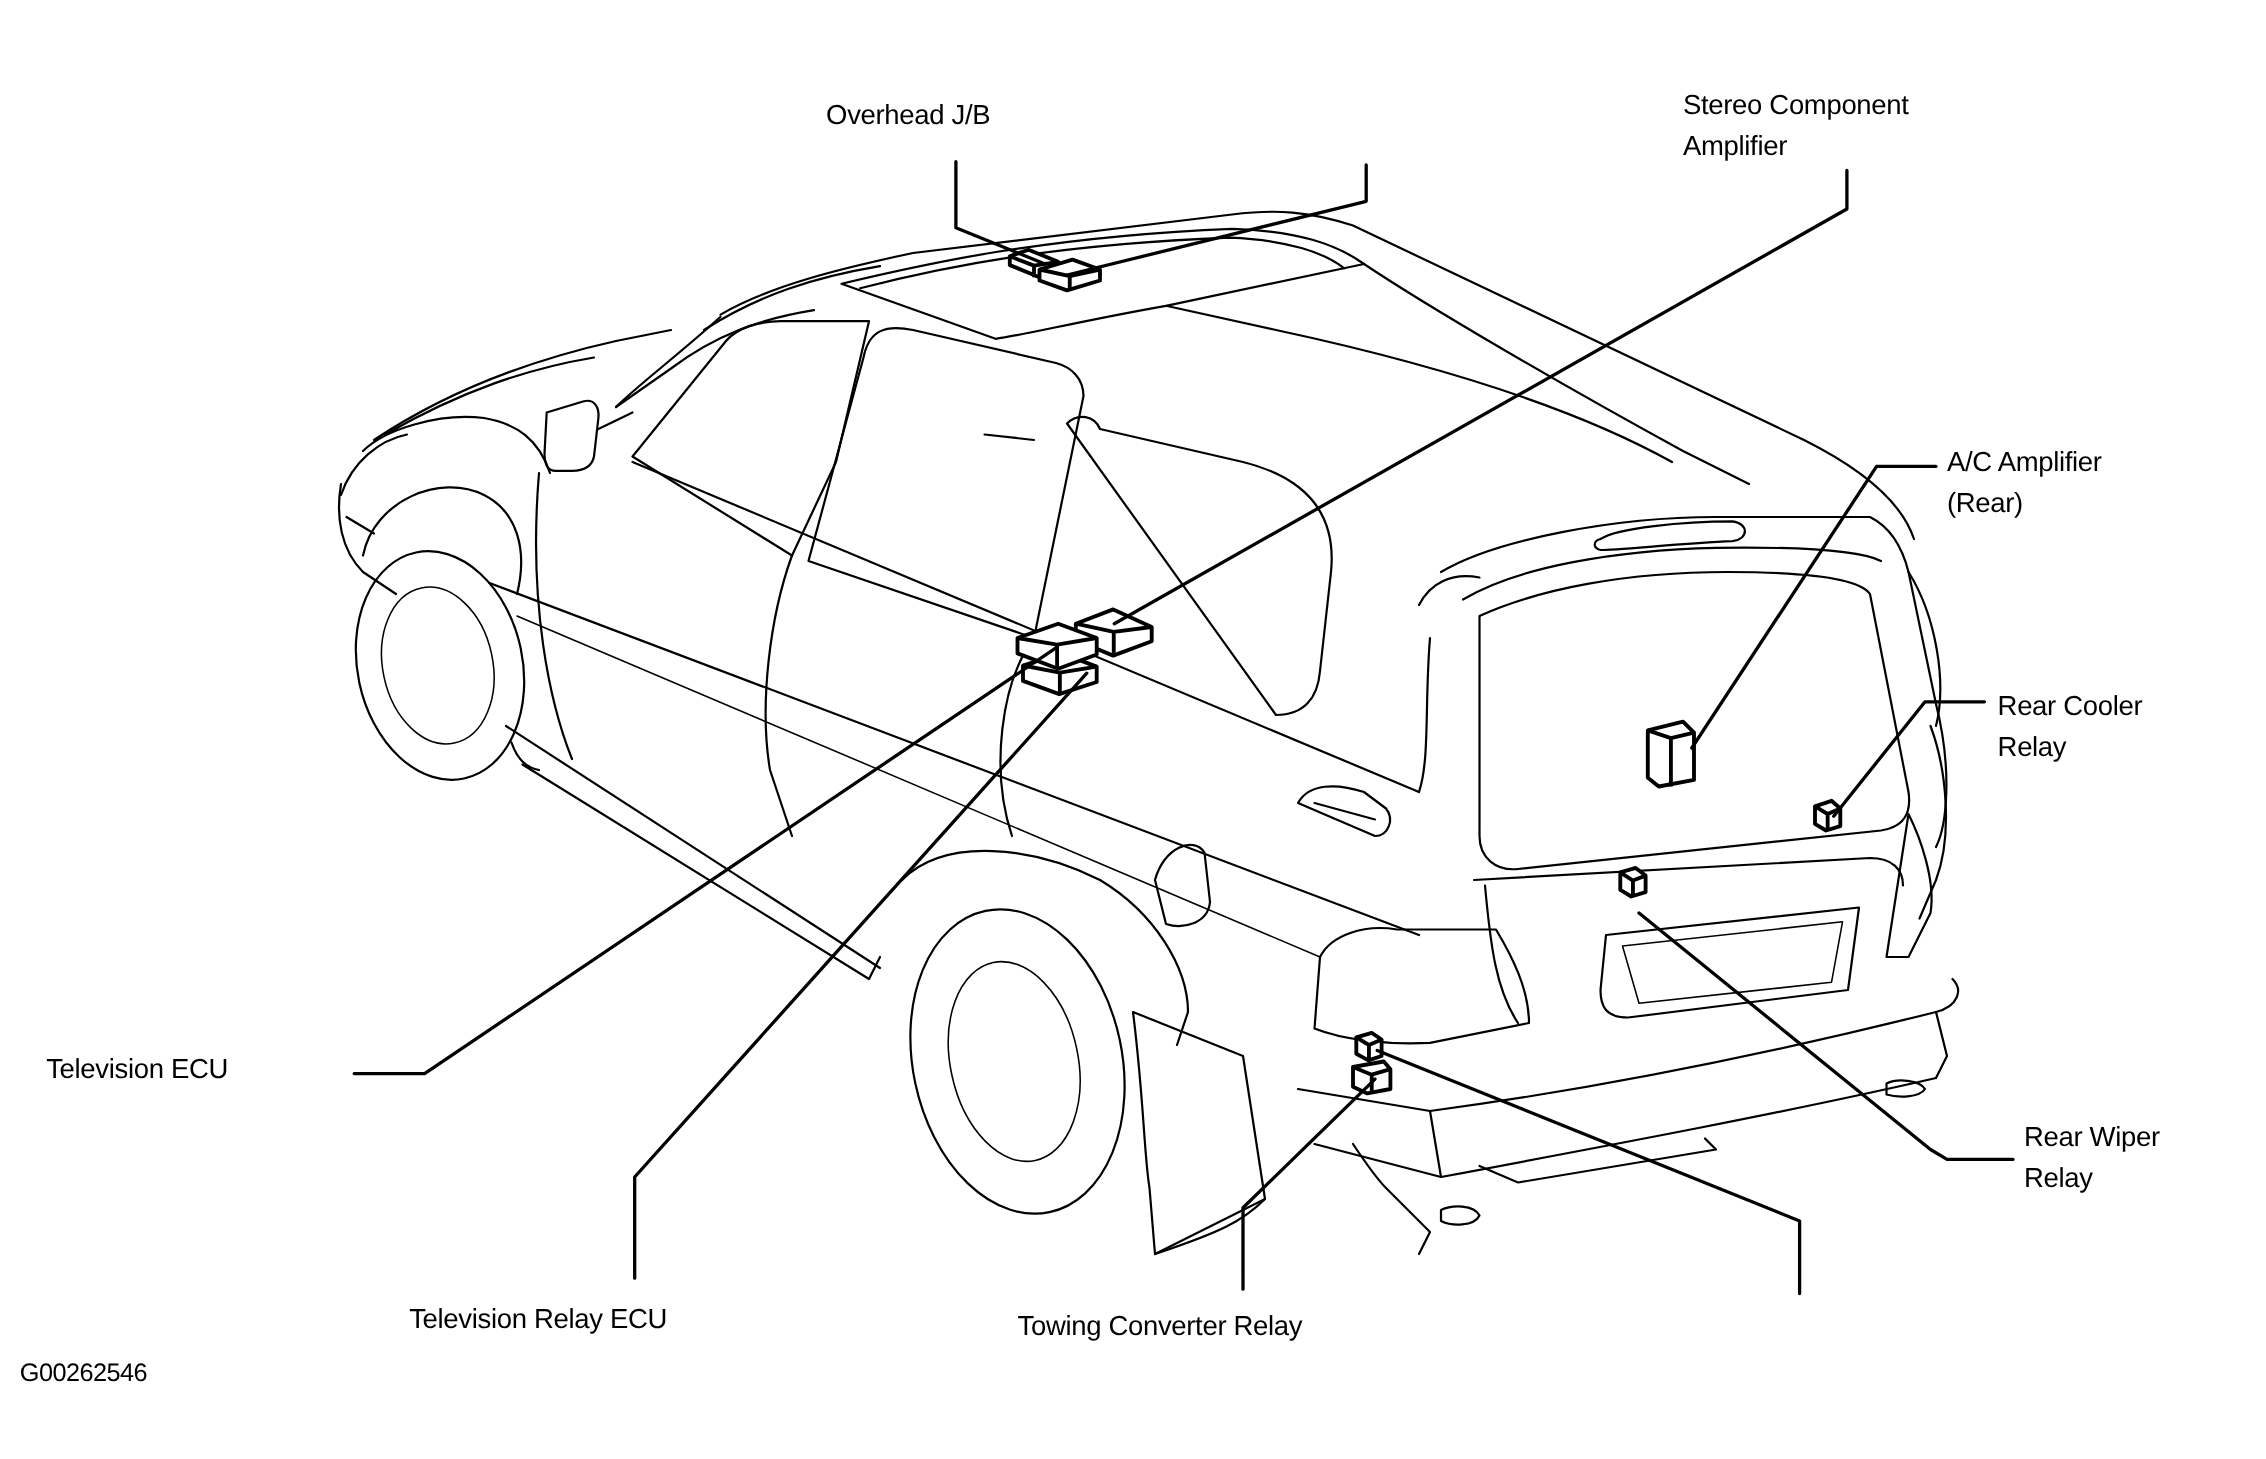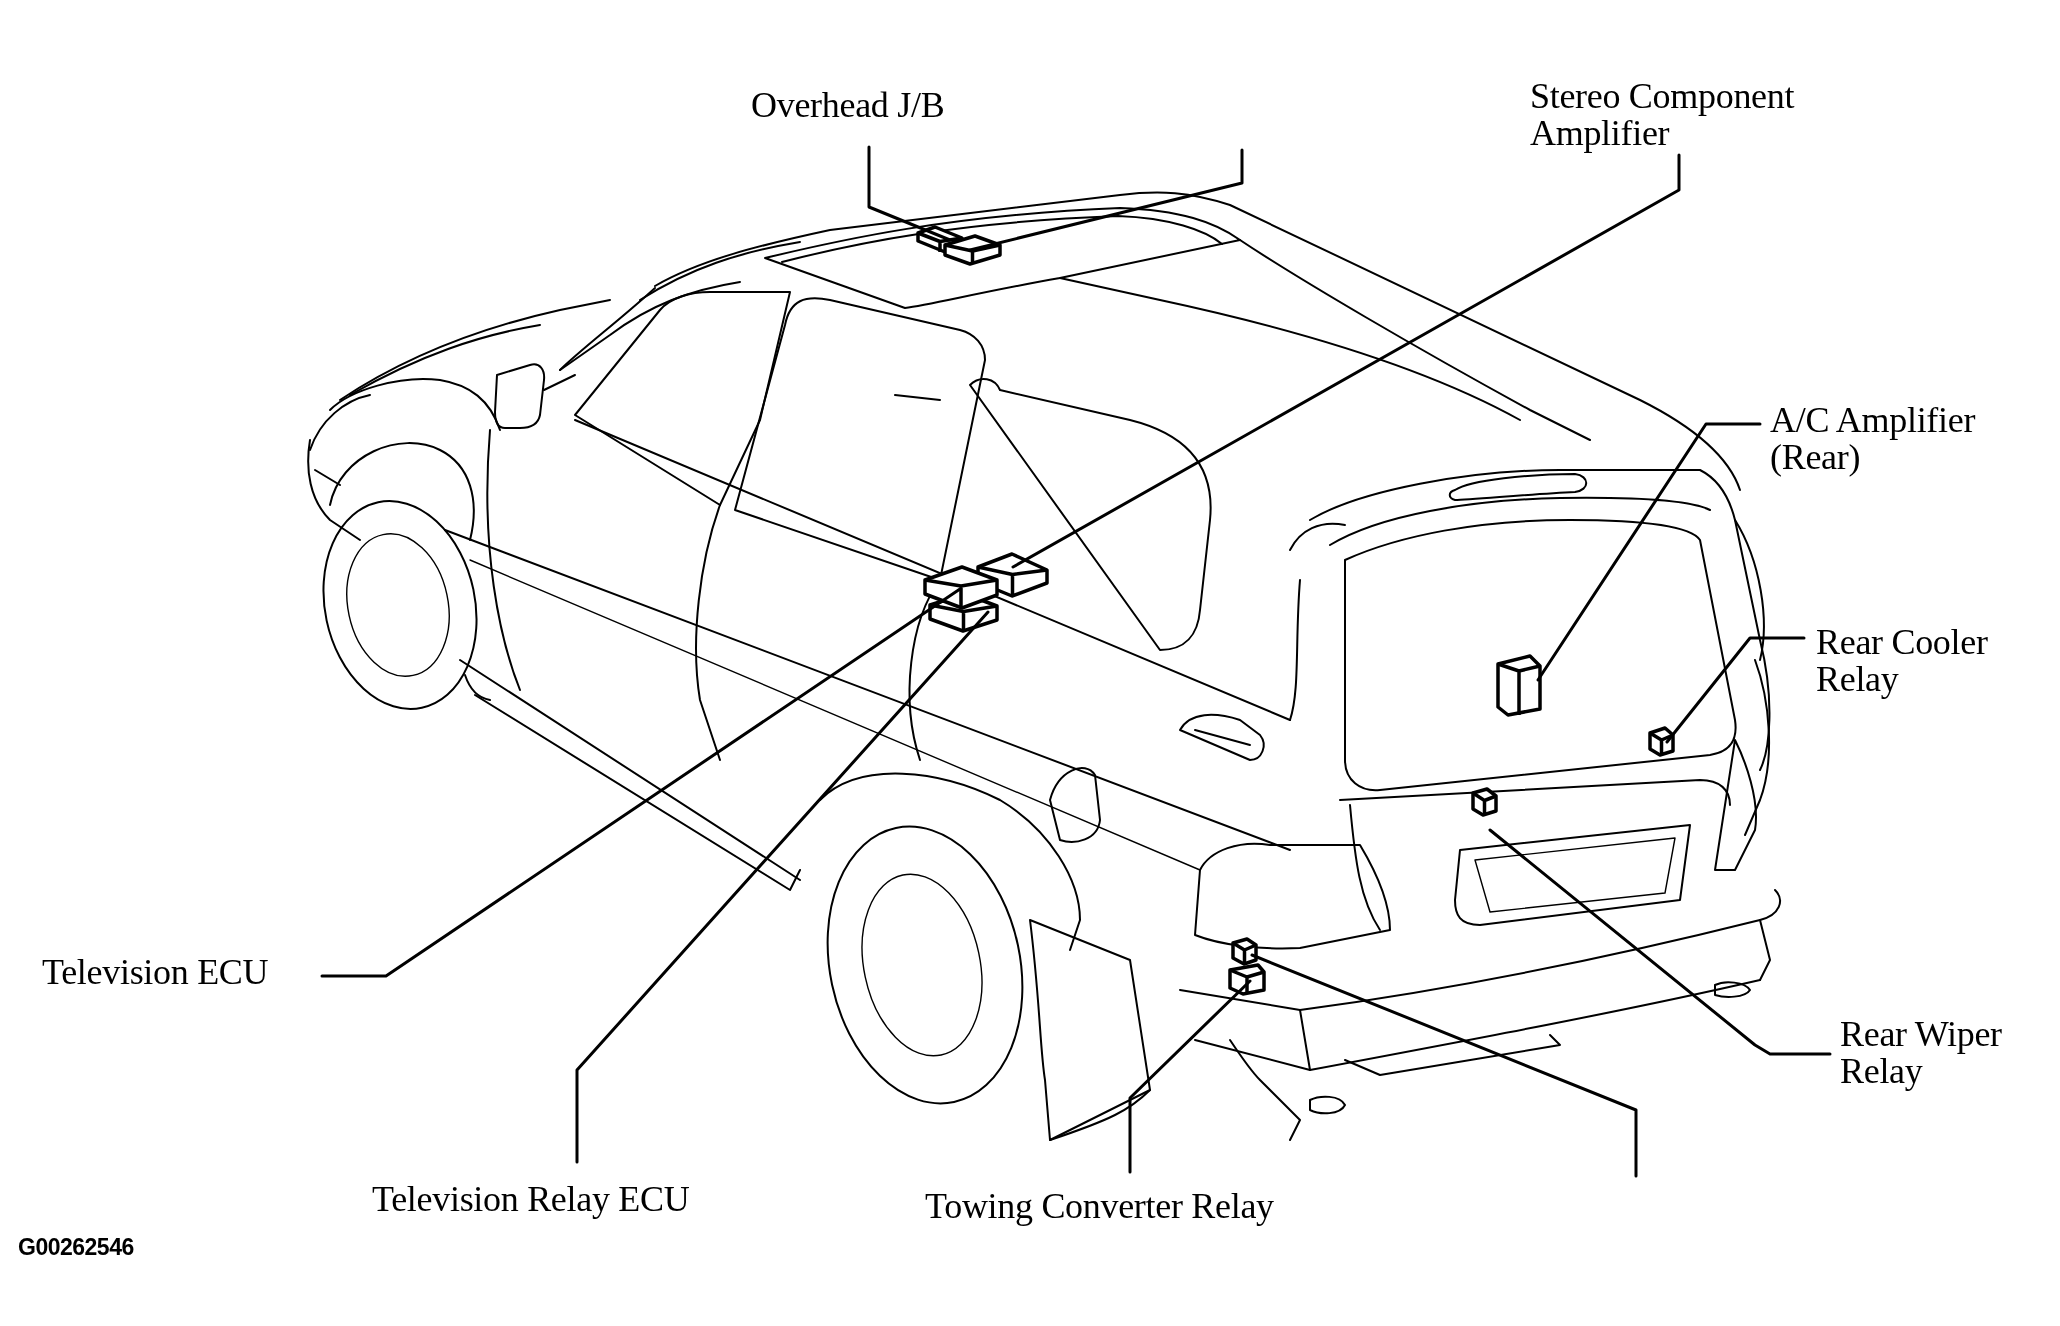--- a/index.html
+++ b/index.html
@@ -1,27 +1,27 @@
 <!DOCTYPE html>
 <html><head>
 <meta charset="utf-8">
 <style>
   html, body { margin: 0; padding: 0; background: #ffffff; }
   body { width: 2060px; height: 1326px; position: relative; overflow: hidden; }
   #stage { position: absolute; left: 0; top: 0; width: 2060px; height: 1326px; }
   .lbl {
     position: absolute; margin: 0;
-    font-family: Liberation Serif, serif;
-    font-size: 36px; line-height: 37px; color: #000;
+    font-family: Liberation Sans, sans-serif;
+    font-size: 25px; line-height: 37px; color: #000;
     white-space: pre; letter-spacing: -0.3px;
   }
   .fig-id {
     position: absolute; left: 18px; top: 1234px; margin: 0;
     font-family: "Liberation Sans", sans-serif;
-    font-size: 23px; color: #000; letter-spacing: -0.5px; font-weight: bold;
+    font-size: 23px; color: #000; letter-spacing: -0.5px;
   }
   .car path, .car line, .car ellipse, .car polyline { fill: none; stroke: #000; stroke-width: 2; stroke-linecap: round; stroke-linejoin: round; }
   .car .thin { stroke-width: 1.4; }
   .leader { fill: none; stroke: #000; stroke-width: 3; stroke-linecap: round; stroke-linejoin: round; }
   .comp path { fill: #fff; stroke: #000; stroke-width: 3.5; stroke-linejoin: round; }
 </style>
 </head>
 <body>
 
 <div id="stage">

